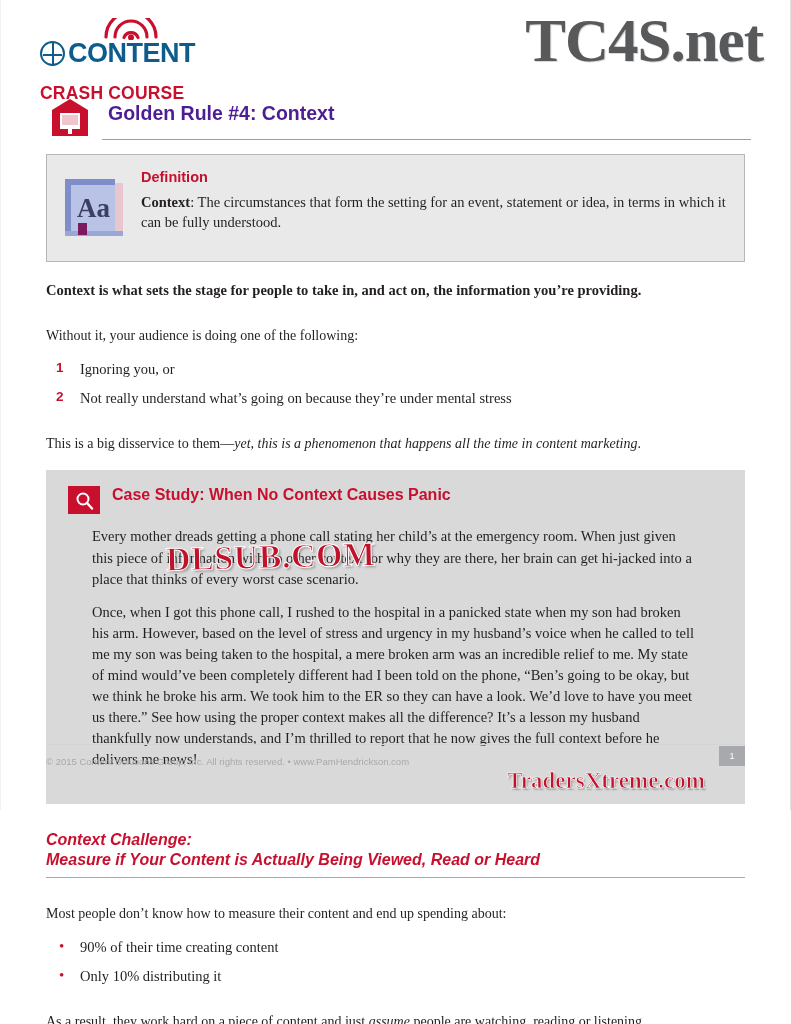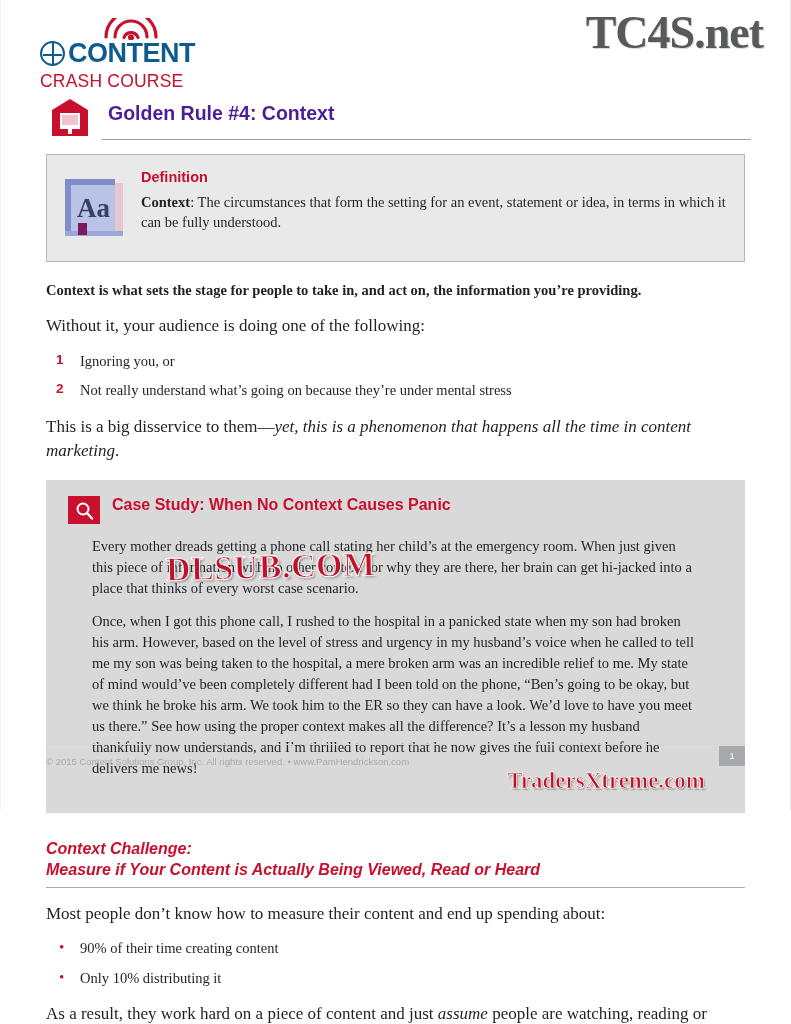--- a/index.html
+++ b/index.html
@@ -64,33 +64,33 @@
     transform: translateX(-1px);
   }
   .logo-globe:after {
     content: "";
     position: absolute;
     left: 1px; right: 1px; top: 50%;
     height: 0; border-top: 2px solid #0d5c8c;
   }
   .logo-sub {
     font-family: "Liberation Sans", sans-serif;
-    font-weight: normal;
+    font-weight: bold;
     font-size: 17.5px;
     color: #c8102e;
     letter-spacing: 0.2px;
-    margin-top: 4px;
+    margin-top: 16px;
   }
   .tc4s {
     position: absolute;
     right: 28px;
     top: 6px;
     font-family: "Liberation Serif", serif;
     font-weight: bold;
-    font-size: 46px;
+    font-size: 61px;
     color: #58595b;
     letter-spacing: -1px;
     text-shadow: 1px 1px 0 #d9d9d9;
   }
 
   
   .title-row {
     position: relative;
     margin: 6px 40px 0 40px;
     height: 46px;
@@ -143,22 +143,22 @@
 
   
   .content { margin: 0 46px; }
   p.lead {
     font-weight: bold;
     font-size: 14.5px;
     margin: 18px 0 0 0;
     line-height: 1.4;
   }
   p.body {
-    font-size: 17px;
-    margin: 14px 0 0 0;
+    font-size: 14px;
+    margin: 26px 0 0 0;
     line-height: 1.45;
   }
   p.body i { font-style: italic; }
   ol.num-list {
     list-style: none;
     margin: 12px 0 0 0;
     padding: 0;
   }
   ol.num-list li {
     font-size: 14.5px;

